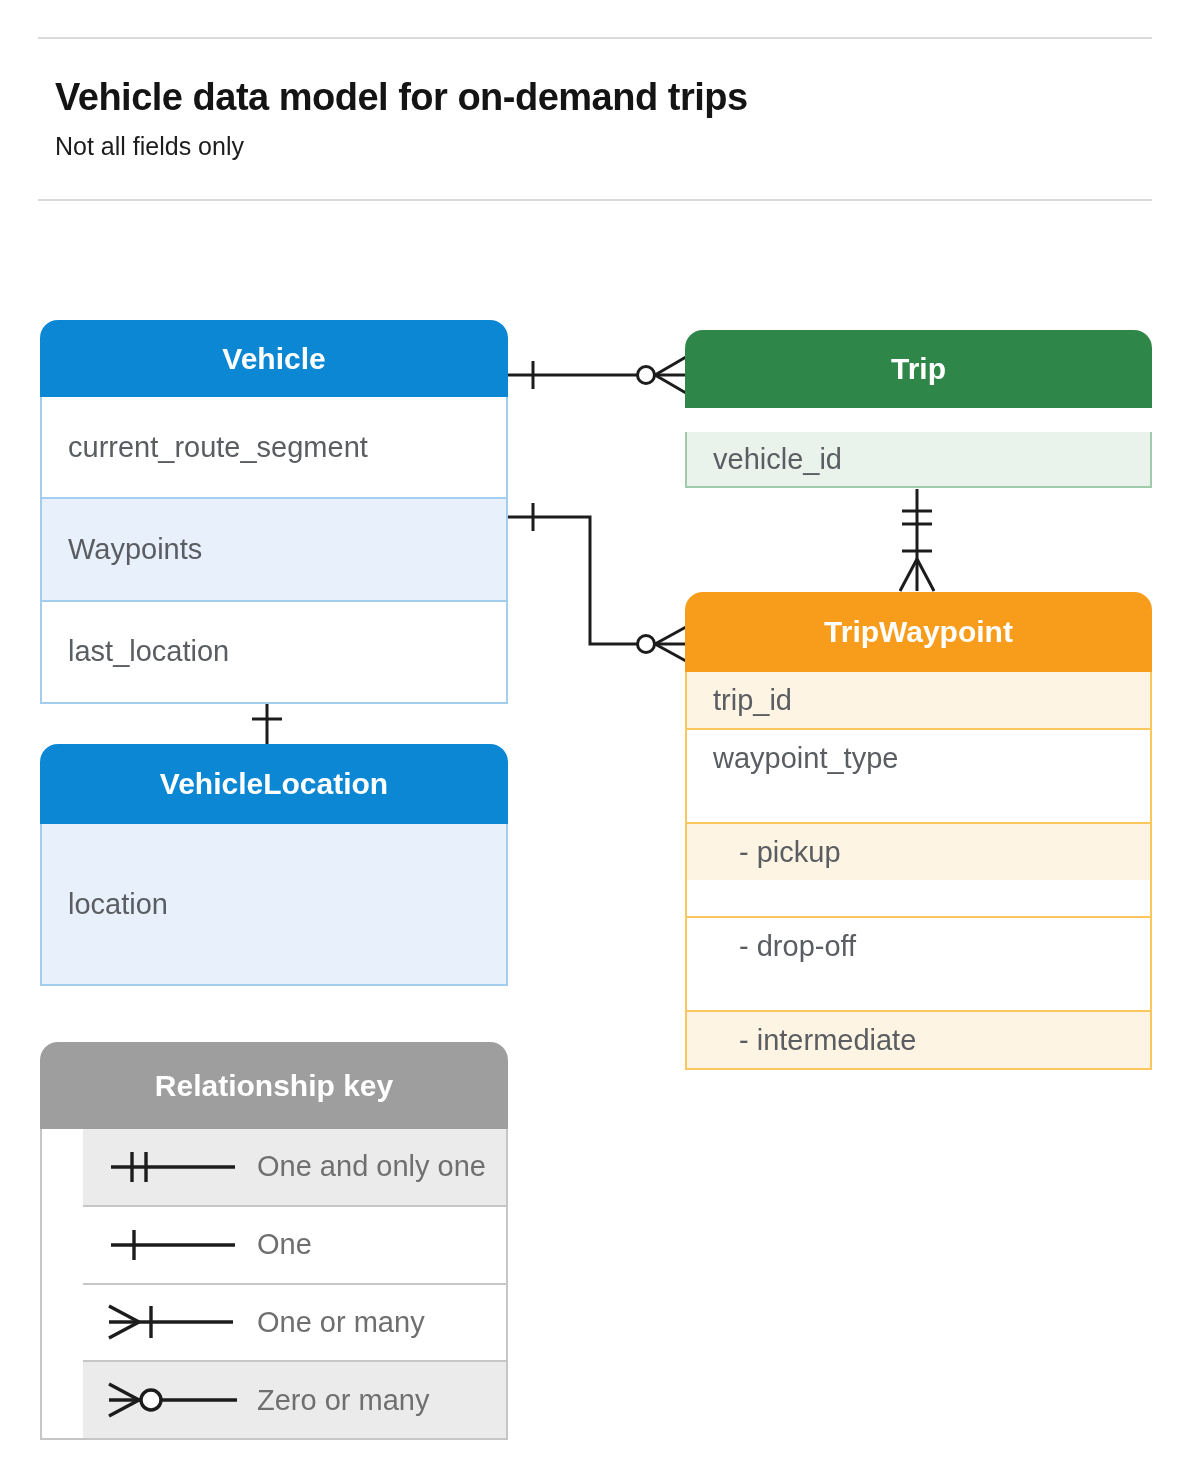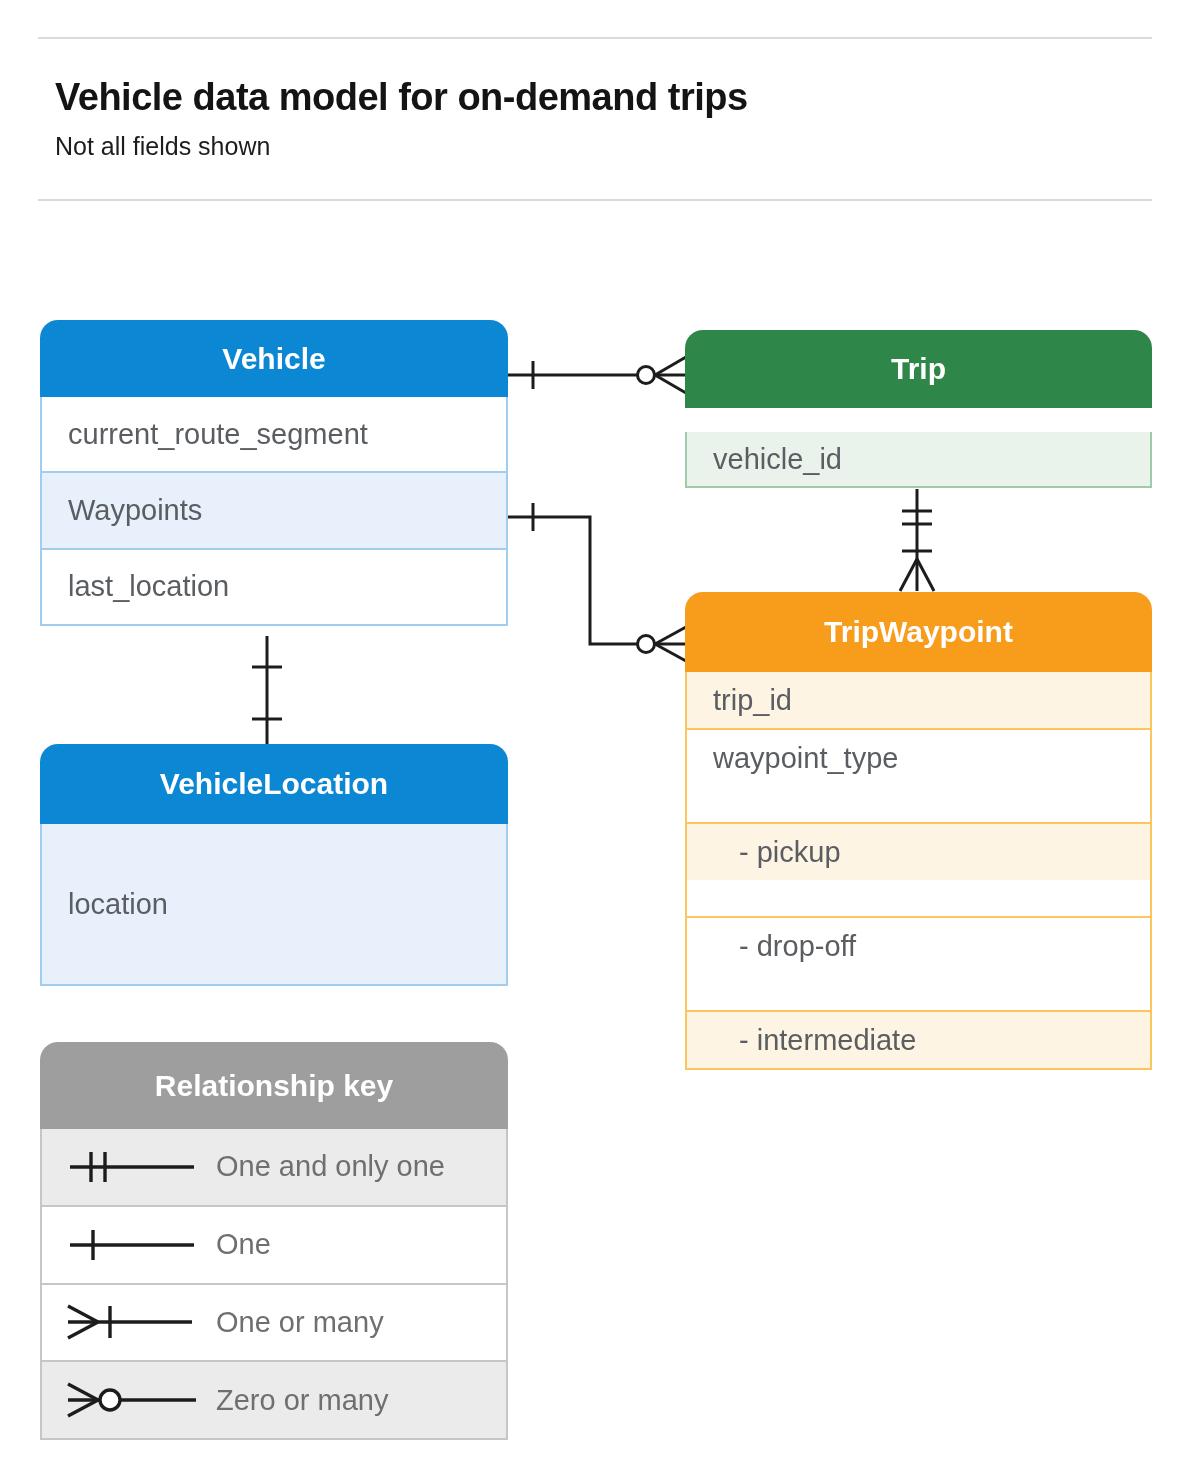--- a/index.html
+++ b/index.html
@@ -41,41 +41,41 @@
   .entity.blue{--bc:var(--blue-border);}   .entity.blue .ehead{background:var(--blue-header);}
   .entity.blue .row.alt{background:var(--blue-row);}
   .entity.green{--bc:var(--green-border);} .entity.green .ehead{background:var(--green-header);}
   .entity.green .row.alt{background:var(--green-row);}
   .entity.orange{--bc:var(--orange-border);} .entity.orange .ehead{background:var(--orange-header);}
   .entity.orange .row.alt{background:var(--orange-row);}
   .entity.gray{--bc:var(--gray-border);}   .entity.gray .ehead{background:var(--gray-header);}
   .entity.gray .row.alt{background:var(--gray-row);}
 
   
-  .e-vehicle{left:40px; top:320px; width:468px; height:306px;} .e-vehicle .ehead{height:77px;}
+  .e-vehicle{left:40px; top:320px; width:468px; height:384px;} .e-vehicle .ehead{height:77px;}
   .e-trip{left:685px; top:330px; width:467px; height:158px;gap:24px;}   .e-trip .ehead{height:78px;}
   .e-tripwaypoint{left:685px; top:592px; width:467px; height:478px;} .e-tripwaypoint .ehead{height:80px;}
   .e-vehiclelocation{left:40px; top:744px; width:468px; height:242px;} .e-vehiclelocation .ehead{height:80px;}
   .e-key{left:40px; top:1042px; width:468px; height:398px;} .e-key .ehead{height:87px;}
 
   
-  .keyrow{display:flex; align-items:center; gap:16px; padding-left:22px;}
+  .keyrow{display:flex; align-items:center; gap:16px; padding-left:22px;margin-left:41px;}
   .keyrow .sym{flex:0 0 auto; width:136px; height:60px;}
   .keyrow .sym line, .keyrow .sym polyline{stroke:var(--connector); stroke-width:3.4; fill:none;}
   .keyrow .sym circle{stroke:var(--connector); stroke-width:3.4; fill:#ffffff;}
   .keyrow .klabel{font-size:29px; color:var(--key-text);}
 </style>
 </head>
 <body>
 
 <div class="canvas">
 
   <div class="divider top"></div>
   <div class="page-title">Vehicle data model for on-demand trips</div>
-  <div class="page-subtitle">Not all fields shown</div>
+  <div class="page-subtitle">Not all fields only</div>
   <div class="divider mid"></div>
 
   <svg class="conn" width="1190" height="1480" viewBox="0 0 1190 1480">
 
     <g>
       <line x1="508" y1="375" x2="637" y2="375"></line>
       <line x1="533" y1="361" x2="533" y2="389"></line>
       <circle cx="646" cy="375" r="8.5"></circle>
       <line x1="655" y1="375" x2="686" y2="375"></line>
       <line x1="655" y1="375" x2="686" y2="357"></line>

